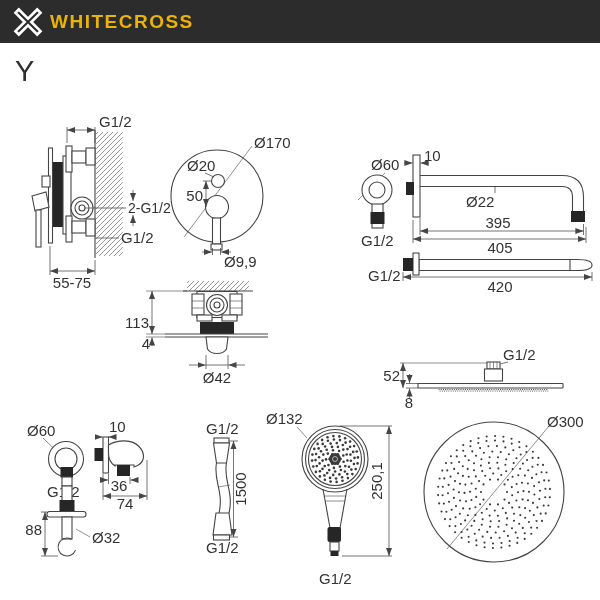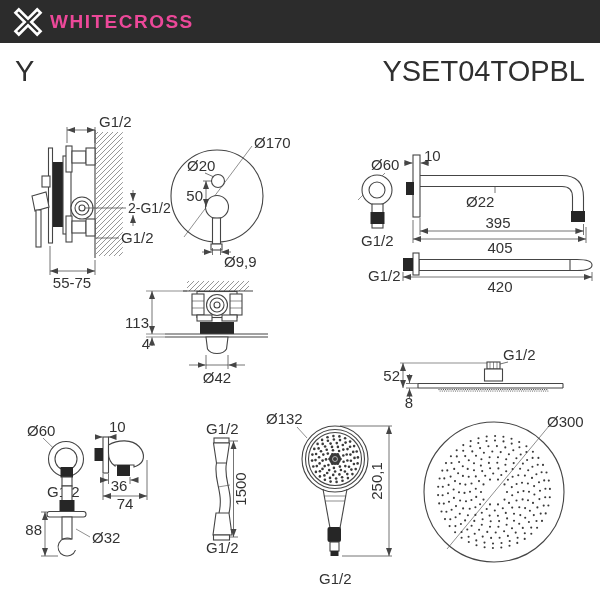--- a/index.html
+++ b/index.html
@@ -1,21 +1,21 @@
 <!DOCTYPE html>
 <html><head>
 <meta charset="utf-8">
 <style>
   html,body{margin:0;padding:0;background:#fff;}
   #page{position:relative;width:600px;height:600px;background:#fff;overflow:hidden;
         font-family:"Liberation Sans",sans-serif;}
   #hdr{position:absolute;left:0;top:0;width:600px;height:43px;background:#2c2c2c;
        display:flex;align-items:center;z-index:2;}
   #hdr .logo{margin-left:13px;width:30px;height:30px;}
-  #hdr .brand{color:#ec4899;font-size:19px;font-weight:bold;letter-spacing:1.5px;margin-left:7px;}
+  #hdr .brand{color:#eab308;font-size:19px;font-weight:bold;letter-spacing:1.5px;margin-left:7px;}
   #titles{position:absolute;left:0;top:55px;width:600px;display:flex;justify-content:space-between;
           padding:0 15px;box-sizing:border-box;z-index:2;}
   #titles .t{font-size:29px;color:#2f2f2f;}
   svg.draw{position:absolute;left:0;top:0;z-index:1;}
   .ln{stroke:#454545;stroke-width:1.1;fill:none;}
   .fw{fill:#fff;stroke:#454545;stroke-width:1.1;}
   .fb{fill:#262626;stroke:none;}
   .dim{stroke:#454545;stroke-width:0.75;fill:none;}
   .thin{stroke:#454545;stroke-width:0.6;fill:none;}
   text{font-family:"Liberation Sans",sans-serif;font-size:15px;fill:#333;}
@@ -28,21 +28,20 @@
 
   <div id="hdr">
     <svg class="logo" viewBox="0 0 36 36">
       <path d="M7,3 L18,14 L29,3 L33,7 L22,18 L33,29 L29,33 L18,22 L7,33 L3,29 L14,18 L3,7 Z" fill="none" stroke="#ffffff" stroke-width="3.2" stroke-linejoin="miter"></path>
     </svg>
     <span class="brand">WHITECROSS</span>
   </div>
 
   <div id="titles">
     <span class="t">Y</span>
-    <span class="t">YSET04TOPBL</span>
   </div>
 
   <svg class="draw" width="600" height="600" viewBox="0 0 600 600">
     <defs>
       <marker id="arr" viewBox="0 0 10 10" refX="9" refY="5" markerWidth="9" markerHeight="9" orient="auto-start-reverse" markerUnits="userSpaceOnUse">
         <path d="M0,1.6 L9,5 L0,8.4 Z" fill="#454545"></path>
       </marker>
       <pattern id="hatch" width="5" height="5" patternUnits="userSpaceOnUse">
         <path d="M-1,1 L1,-1 M0,5 L5,0 M4,6 L6,4" stroke="#6a6a6a" stroke-width="0.7"></path>
       </pattern>

